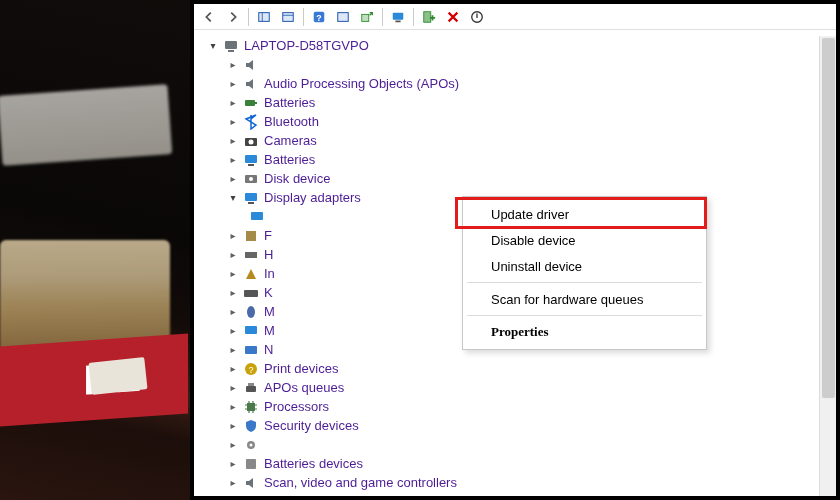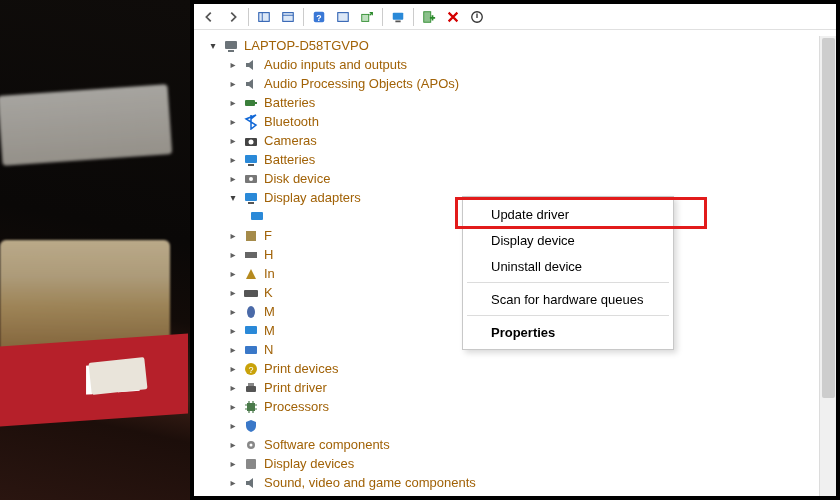--- a/index.html
+++ b/index.html
@@ -107,42 +107,42 @@
   }
   .twisty.open{color:#404040;}
   .icon{
     width:18px; height:16px; margin:0 4px 0 2px;
     display:flex;align-items:center;justify-content:center;
   }
   .icon svg{width:16px;height:16px;}
   .lvl1{ padding-left: 0px;}
   .lvl2{ padding-left: 20px;}
   .lvl3{ padding-left: 40px;}
-  .label{color:#a16207;text-align:center;}
+  .label{color:#4c1d95;text-align:center;}
 
   
   .ctx{
     position:absolute;
     left: 268px;
     top: 192px;
-    width: 212px;
+    width: 245px;
     background:#fff;
     border:1px solid #c8c8c8;
     box-shadow: 3px 3px 6px rgba(0,0,0,.15);
     padding:4px 2px;
     z-index:10;
   }
   .ctx-item{
     height:26px; display:flex; align-items:center;
     padding:0 26px;
     cursor:default;
     color:#000;
   }
   .ctx-sep{ height:1px; background:#dcdcdc; margin:3px 2px;}
-  .ctx-item.bold{font-weight:700;}
+  .ctx-item.bold{font-weight:700;font-family:Liberation Serif, serif;}
 
   
   .highlight{
     position:absolute;
     left: 261px;
     top: 193px;
     width: 252px;
     height: 32px;
     border: 3px solid #e21b1b;
     z-index: 20;
@@ -266,21 +266,20 @@
         <span class="label">LAPTOP-D58TGVPO</span>
       </div>
 
       <div class="node lvl2">
         <span class="twisty">▸</span>
         <span class="icon ic-speaker">
             <svg viewBox="0 0 16 16">
               <path d="M3 6h3l4-3v10l-4-3H3z"></path>
             </svg>
           </span>
-        <span class="label">Audio inputs and outputs</span>
       </div>
       <div class="node lvl2">
         <span class="twisty">▸</span>
         <span class="icon ic-speaker">
             <svg viewBox="0 0 16 16">
               <path d="M3 6h3l4-3v10l-4-3H3z"></path>
             </svg>
           </span>
         <span class="label">Audio Processing Objects (APOs)</span>
       </div>
@@ -427,67 +426,67 @@
         <span class="label">Print devices</span>
       </div>
       <div class="node lvl2">
         <span class="twisty">▸</span>
         <span class="icon ic-print">
             <svg viewBox="0 0 16 16">
               <rect x="3" y="6" width="10" height="6" rx="1"></rect>
               <rect x="5" y="3" width="6" height="3" fill="#888"></rect>
             </svg>
           </span>
-        <span class="label">Print driver</span>
+        <span class="label">APOs queues</span>
       </div>
       <div class="node lvl2">
         <span class="twisty">▸</span>
         <span class="icon ic-chip">
             <svg viewBox="0 0 16 16">
               <rect x="4" y="4" width="8" height="8"></rect>
               <path d="M2 6h2M2 10h2M12 6h2M12 10h2M6 2v2M10 2v2M6 12v2M10 12v2" stroke="#4a7a4a" stroke-width="1.2"></path>
             </svg>
           </span>
         <span class="label">Processors</span>
       </div>
       <div class="node lvl2">
         <span class="twisty">▸</span>
         <span class="icon ic-shield">
             <svg viewBox="0 0 16 16">
               <path d="M8 2l5 2v4c0 3-2 5-5 6-3-1-5-3-5-6V4z"></path>
             </svg>
           </span>
+        <span class="label">Security devices</span>
       </div>
       <div class="node lvl2">
         <span class="twisty">▸</span>
         <span class="icon ic-gear">
             <svg viewBox="0 0 16 16">
               <circle cx="8" cy="8" r="4"></circle>
               <circle cx="8" cy="8" r="1.5" fill="#fff"></circle>
             </svg>
           </span>
-        <span class="label">Software components</span>
       </div>
       <div class="node lvl2">
         <span class="twisty">▸</span>
         <span class="icon ic-gear">
             <svg viewBox="0 0 16 16">
               <rect x="3" y="3" width="10" height="10" rx="1"></rect>
             </svg>
           </span>
-        <span class="label">Display devices</span>
+        <span class="label">Batteries devices</span>
       </div>
       <div class="node lvl2">
         <span class="twisty">▸</span>
         <span class="icon ic-speaker">
             <svg viewBox="0 0 16 16">
               <path d="M3 6h3l4-3v10l-4-3H3z"></path>
             </svg>
           </span>
-        <span class="label">Sound, video and game components</span>
+        <span class="label">Scan, video and game controllers</span>
       </div>
       <div class="node lvl2">
         <span class="twisty">▸</span>
         <span class="icon ic-store">
             <svg viewBox="0 0 16 16">
               <rect x="2" y="4" width="12" height="8" rx="1"></rect>
             </svg>
           </span>
         <span class="label">Storage controllers</span>
       </div>
@@ -496,21 +495,21 @@
     <div class="vscroll">
       <div class="thumb"></div>
     </div>
   </div>
 
   <div class="ctx">
     <div class="ctx-item">
       <span>Update driver</span>
     </div>
     <div class="ctx-item">
-      <span>Display device</span>
+      <span>Disable device</span>
     </div>
     <div class="ctx-item">
       <span>Uninstall device</span>
     </div>
     <div class="ctx-sep"></div>
     <div class="ctx-item">
       <span>Scan for hardware queues</span>
     </div>
     <div class="ctx-sep"></div>
     <div class="ctx-item bold">

